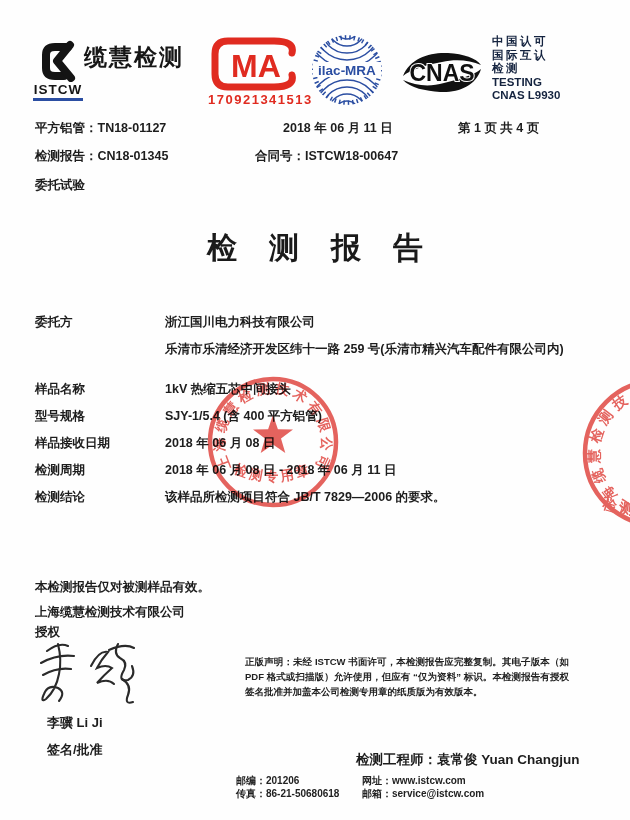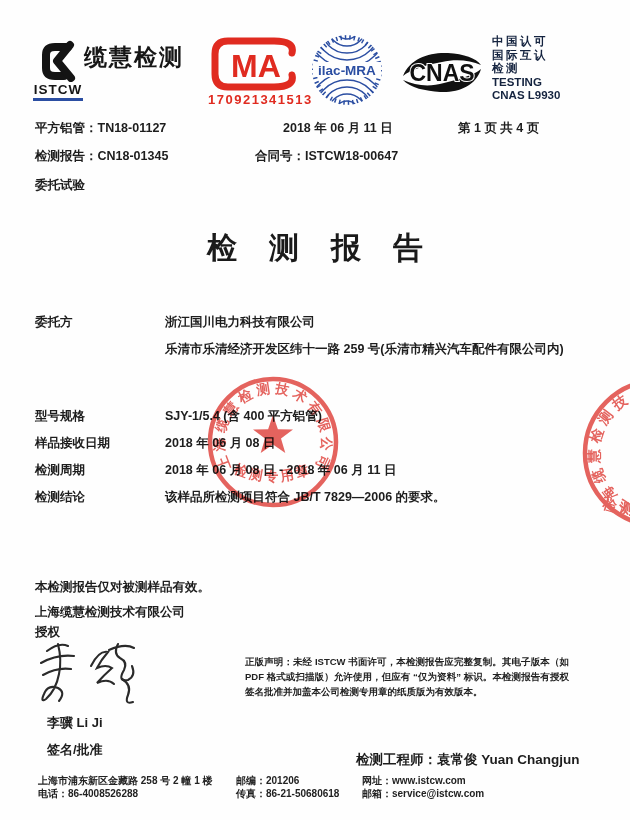--- a/index.html
+++ b/index.html
@@ -125,20 +125,24 @@
   <div class="abs title">检测报告</div>
 
   <div class="abs t frow f0">
     <span class="lab">委托方</span>
     <span class="val">浙江国川电力科技有限公司</span>
   </div>
   <div class="abs t frow f1">
     <span class="lab"></span>
     <span class="val">乐清市乐清经济开发区纬十一路 259 号(乐清市精兴汽车配件有限公司内)</span>
   </div>
+  <div class="abs t frow f2">
+    <span class="lab">样品名称</span>
+    <span class="val">1kV 热缩五芯中间接头</span>
+  </div>
   <div class="abs t frow f3">
     <span class="lab">型号规格</span>
     <span class="val">SJY-1/5.4 (含 400 平方铝管)</span>
   </div>
   <div class="abs t frow f4">
     <span class="lab">样品接收日期</span>
     <span class="val">2018 年 06 月 08 日</span>
   </div>
   <div class="abs t frow f5">
     <span class="lab">检测周期</span>
@@ -167,26 +171,20 @@
   </svg>
   <div class="abs t signer">李骥 Li Ji</div>
   <div class="abs t sigcap">签名/批准</div>
 
   <div class="abs disclaimer">正版声明：未经 ISTCW 书面许可，本检测报告应完整复制。其电子版本（如 PDF 格式或扫描版）允许使用，但应有 “仅为资料” 标识。本检测报告有授权签名批准并加盖本公司检测专用章的纸质版为有效版本。</div>
 
   <div class="abs t engineer">
     <span>检测工程师：</span><span>袁常俊 Yuan Changjun</span>
   </div>
 
-  <div class="abs ft ft1">
-    <div>上海市浦东新区金藏路 258 号 2 幢 1 楼</div>
-    <div>
-      <span>电话：</span><span>86-4008526288</span>
-    </div>
-  </div>
   <div class="abs ft ft2">
     <div>
       <span>邮编：</span><span>201206</span>
     </div>
     <div>
       <span>传真：</span><span>86-21-50680618</span>
     </div>
   </div>
   <div class="abs ft ft3">
     <div>

